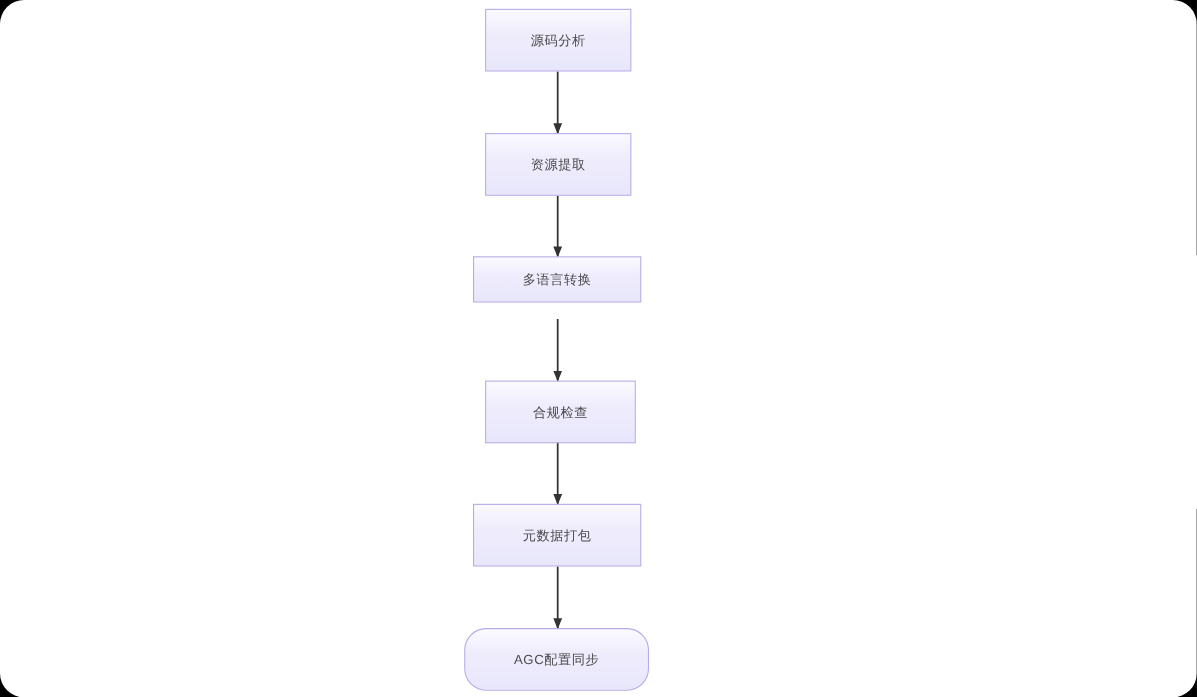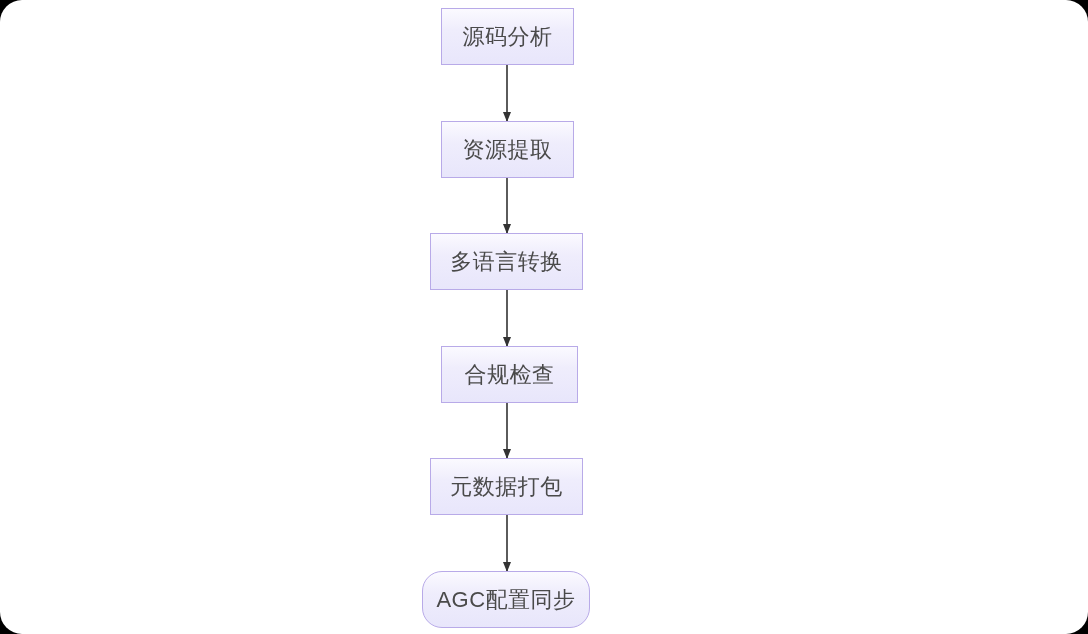--- a/index.html
+++ b/index.html
@@ -30,21 +30,21 @@
   }
   .node {
     position: absolute;
     box-sizing: border-box;
     border: 1px solid #b8aae8;
     background: linear-gradient(180deg, #fbfaff 0%, #efedfc 38%, #e8e6fb 100%);
     display: flex;
     align-items: center;
     justify-content: center;
     color: #4a4a4a;
-    font-size: 22px;
+    font-size: 12px;
     letter-spacing: 0.5px;
     line-height: 1;
     white-space: nowrap;
   }
   .node-label {
     display: block;
   }
   .edge-layer {
     position: absolute;
     left: 0;
@@ -74,21 +74,21 @@
     </svg>
 
     <div class="node" style="left:441px; top:8px; width:133px; height:57px;">
       <span class="node-label">源码分析</span>
     </div>
 
     <div class="node" style="left:441px; top:121px; width:133px; height:57px;">
       <span class="node-label">资源提取</span>
     </div>
 
-    <div class="node" style="left:430px; top:233px; width:153px; height:57px;">
+    <div class="node" style="left:430px; top:233px; width:153px; height:42px;">
       <span class="node-label">多语言转换</span>
     </div>
 
     <div class="node" style="left:441px; top:346px; width:137px; height:57px;">
       <span class="node-label">合规检查</span>
     </div>
 
     <div class="node" style="left:430px; top:458px; width:153px; height:57px;">
       <span class="node-label">元数据打包</span>
     </div>

